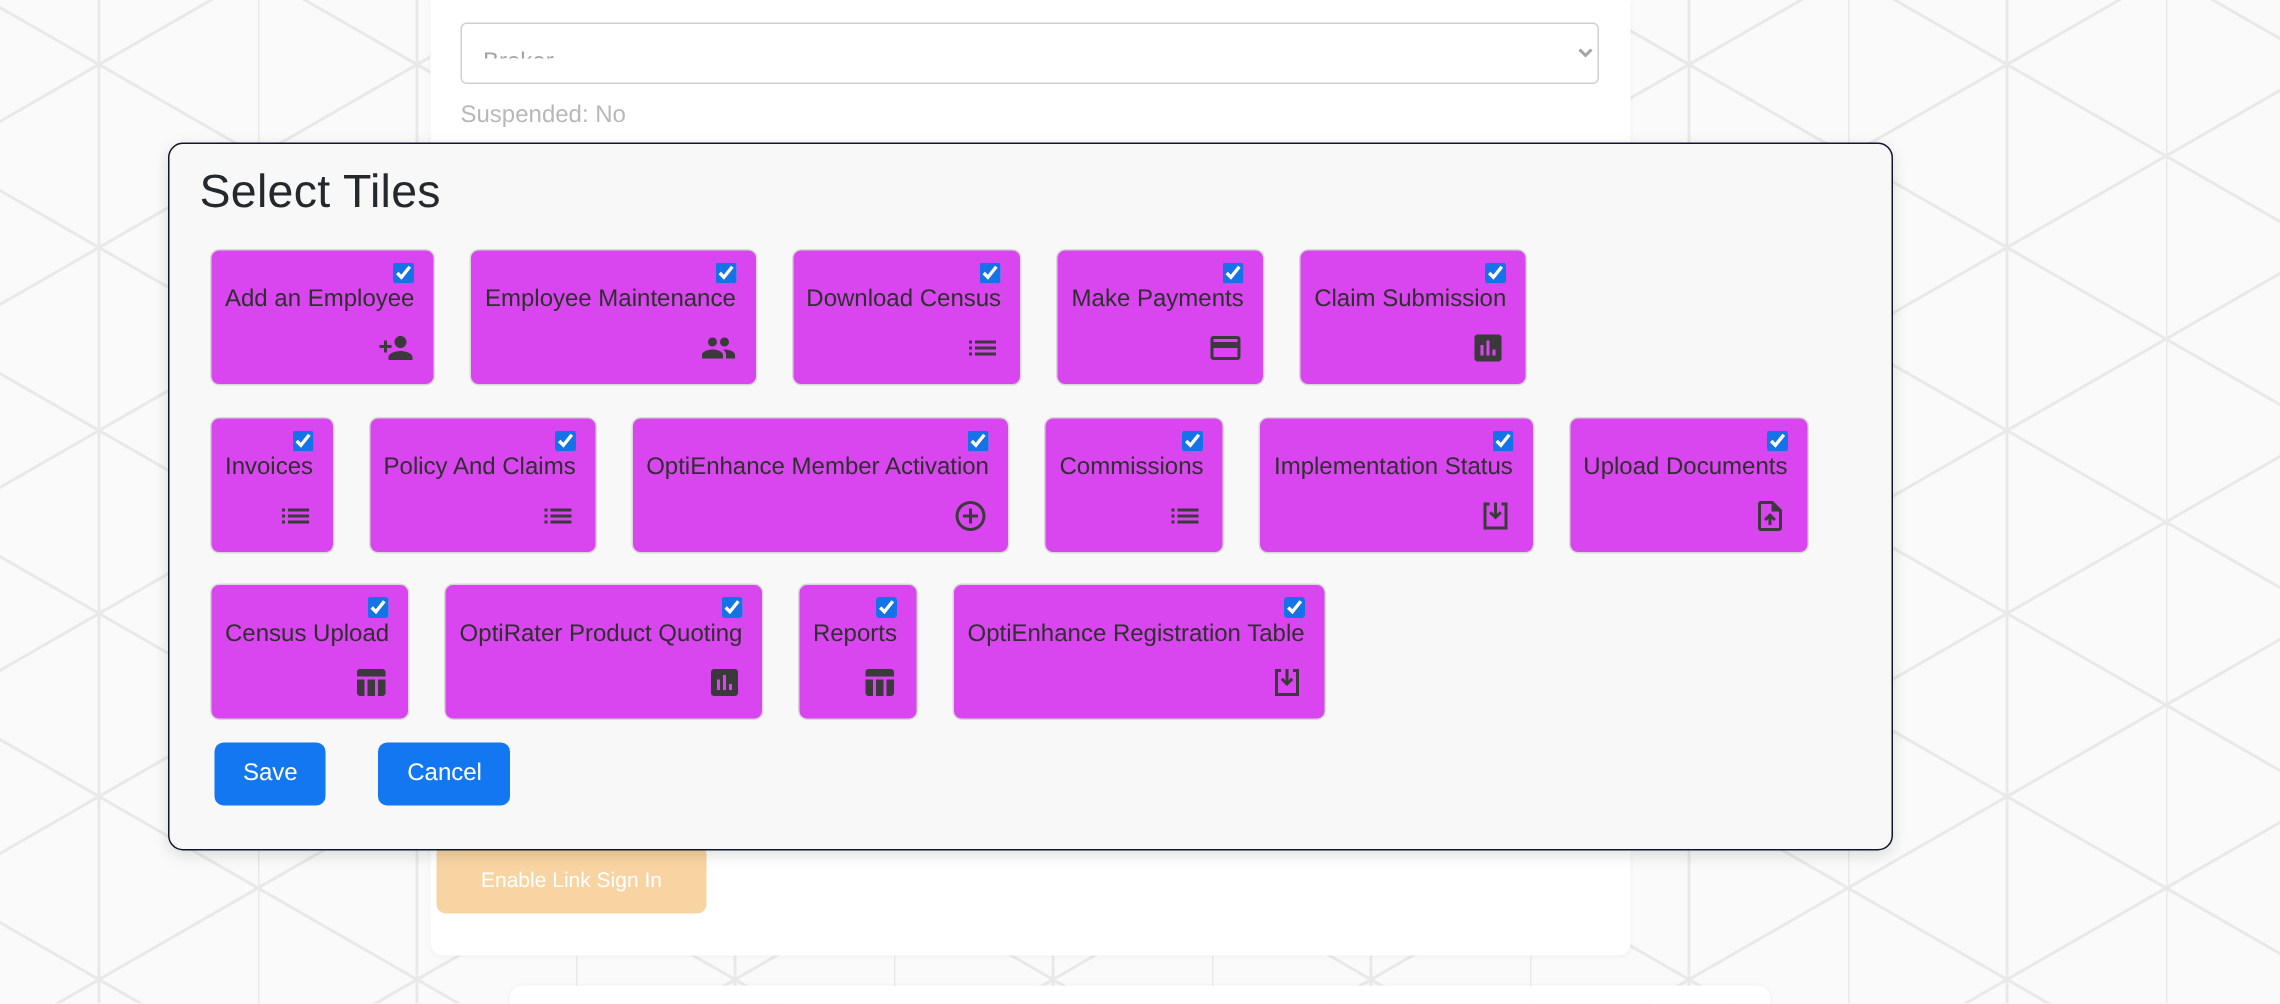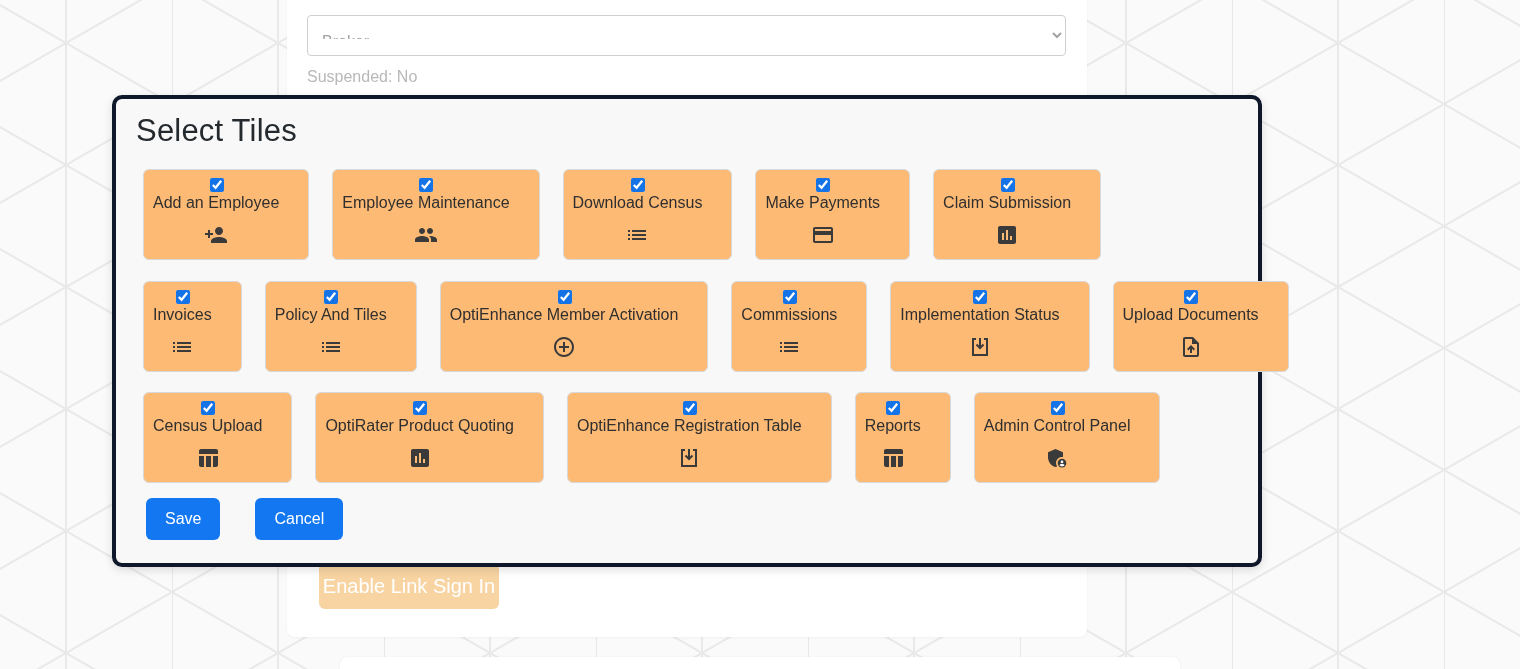--- a/index.html
+++ b/index.html
@@ -25,54 +25,54 @@
     border: 1px solid #cfcfcf; border-radius: 4px;
     color: #a3a3a3; font-size: 16px; padding: 16px 10px;
     background: #fff;
     font-family: "Liberation Sans", "DejaVu Sans", sans-serif;
   }
   .suspended-text {
     position: absolute; left: 20px; top: 68px;
     font-size: 16px; color: #b8b8b8;
   }
   .enable-link-btn {
-    position: absolute; left: 32px; top: 563px; width: 180px; height: 46px;
+    position: absolute; left: 4px; top: 563px; width: 180px; height: 46px;
     border: none; border-radius: 6px;
     background: var(--orange, #f8d4a2);
-    color: #ffffff; font-size: 20px;
+    color: #ffffff; font-size: 14px;
     font-family: "Liberation Sans", "DejaVu Sans", sans-serif;
   }
   .bottom-card {
     position: absolute; left: 340px; top: 657px; width: 840px; height: 14px;
     background: #ffffff; border-radius: 8px 8px 0 0; z-index: 1;
     box-shadow: 0 0 3px rgba(0,0,0,0.05);
   }
   
   .modal {
     position: absolute; left: 112px; top: 95px; width: 1150px; height: 472px;
     background: #f8f8f8;
-    border: 4px solid #0f172a; border-radius: 10px;
+    border: 1px solid #0f172a; border-radius: 10px;
     box-shadow: 0 3px 10px rgba(0,0,0,0.13);
     z-index: 2;
   }
   .modal-title {
     position: absolute; left: 20px; top: 14px;
     font-size: 31px; color: #24292e; font-weight: 400;
     letter-spacing: 0.2px;
   }
   .tile-row {
     position: absolute; left: 27px;
     display: flex; gap: 23px; align-items: flex-start;
   }
   .tile {
-    background: #fdba74;
+    background: #d946ef;
     border: 1px solid #d8d8d8; border-radius: 6px;
     height: 91px;
-    padding: 7px 29px 9px 9px;
-    display: flex; flex-direction: column; align-items: center;
+    padding: 7px 13px 9px 9px;
+    display: flex; flex-direction: column; align-items: flex-end;
     cursor: pointer;
   }
   .tile input[type="checkbox"] {
     width: 14px; height: 14px;
     accent-color: var(--chk, #1473e6);
     margin: 1px 0 1px 1px;
   }
   .tile-label {
     font-size: 16px; color: #2f2f2f; white-space: nowrap; margin-top: 1px;
   }
@@ -166,21 +166,21 @@
           <input type="checkbox" checked="" style="">
           <div class="tile-label">Invoices</div>
           <div class="tile-icon">
             <svg width="24" height="24" viewBox="0 0 24 24" fill="#3a3a3a">
               <path d="M3 13h2v-2H3v2zm0 4h2v-2H3v2zm0-8h2V7H3v2zm4 4h14v-2H7v2zm0 4h14v-2H7v2zM7 7v2h14V7H7z"></path>
             </svg>
           </div>
         </div>
         <div class="tile">
           <input type="checkbox" checked="" style="">
-          <div class="tile-label">Policy And Tiles</div>
+          <div class="tile-label">Policy And Claims</div>
           <div class="tile-icon">
             <svg width="24" height="24" viewBox="0 0 24 24" fill="#3a3a3a">
               <path d="M3 13h2v-2H3v2zm0 4h2v-2H3v2zm0-8h2V7H3v2zm4 4h14v-2H7v2zm0 4h14v-2H7v2zM7 7v2h14V7H7z"></path>
             </svg>
           </div>
         </div>
         <div class="tile">
           <input type="checkbox" checked="" style="">
           <div class="tile-label">OptiEnhance Member Activation</div>
           <div class="tile-icon">
@@ -233,47 +233,35 @@
           <input type="checkbox" checked="" style="">
           <div class="tile-label">OptiRater Product Quoting</div>
           <div class="tile-icon">
             <svg width="24" height="24" viewBox="0 0 24 24" fill="#3a3a3a">
               <path d="M19 3H5c-1.1 0-2 .9-2 2v14c0 1.1.9 2 2 2h14c1.1 0 2-.9 2-2V5c0-1.1-.9-2-2-2zM9 17H7v-7h2v7zm4 0h-2V7h2v10zm4 0h-2v-4h2v4z"></path>
             </svg>
           </div>
         </div>
         <div class="tile">
           <input type="checkbox" checked="" style="">
+          <div class="tile-label">Reports</div>
+          <div class="tile-icon">
+            <svg width="24" height="24" viewBox="0 0 24 24" fill="#3a3a3a">
+              <path d="M10 10.02h5V21h-5V10.02zM17 21h3c1.1 0 2-.9 2-2v-9h-5v11zm3-18H5c-1.1 0-2 .9-2 2v3h19V5c0-1.1-.9-2-2-2zM3 19c0 1.1.9 2 2 2h3V10H3v9z"></path>
+            </svg>
+          </div>
+        </div>
+        <div class="tile">
+          <input type="checkbox" checked="" style="">
           <div class="tile-label">OptiEnhance Registration Table</div>
           <div class="tile-icon">
             <svg width="24" height="24" viewBox="0 0 24 24" fill="none" stroke="#3a3a3a" stroke-width="2">
               <path d="M8 4H5v16h14V4h-3"></path>
               <path d="M12 3v10"></path>
               <path d="M8.5 9.5L12 13l3.5-3.5"></path>
-            </svg>
-          </div>
-        </div>
-        <div class="tile">
-          <input type="checkbox" checked="" style="">
-          <div class="tile-label">Reports</div>
-          <div class="tile-icon">
-            <svg width="24" height="24" viewBox="0 0 24 24" fill="#3a3a3a">
-              <path d="M10 10.02h5V21h-5V10.02zM17 21h3c1.1 0 2-.9 2-2v-9h-5v11zm3-18H5c-1.1 0-2 .9-2 2v3h19V5c0-1.1-.9-2-2-2zM3 19c0 1.1.9 2 2 2h3V10H3v9z"></path>
-            </svg>
-          </div>
-        </div>
-        <div class="tile">
-          <input type="checkbox" checked="" style="">
-          <div class="tile-label">Admin Control Panel</div>
-          <div class="tile-icon">
-            <svg width="24" height="24" viewBox="0 0 24 24">
-              <path fill="#3a3a3a" d="M10.5 3L3 6.3v4.9c0 4.5 3.2 8.8 7.5 9.8.6-.14 1.15-.33 1.67-.58-.72-1-1.17-2.23-1.17-3.42 0-3.3 2.7-6 6-6 .34 0 .67.03 1 .09V6.3L10.5 3z"></path>
-              <circle cx="17" cy="17.1" r="4.3" fill="#3a3a3a"></circle>
-              <circle cx="17" cy="15.9" r="1.35" fill="#fff"></circle>
-              <path fill="#fff" d="M17 18c-1.25 0-2.35.52-2.55 1.25A3.48 3.48 0 0 0 17 20.4c1.02 0 1.94-.44 2.55-1.15C19.35 18.52 18.25 18 17 18z"></path>
             </svg>
           </div>
         </div>
       </div>
     </div>
   <div class="btn-row">
     <button class="btn">Save</button>
     <button class="btn">Cancel</button>
   </div>
 </div>

